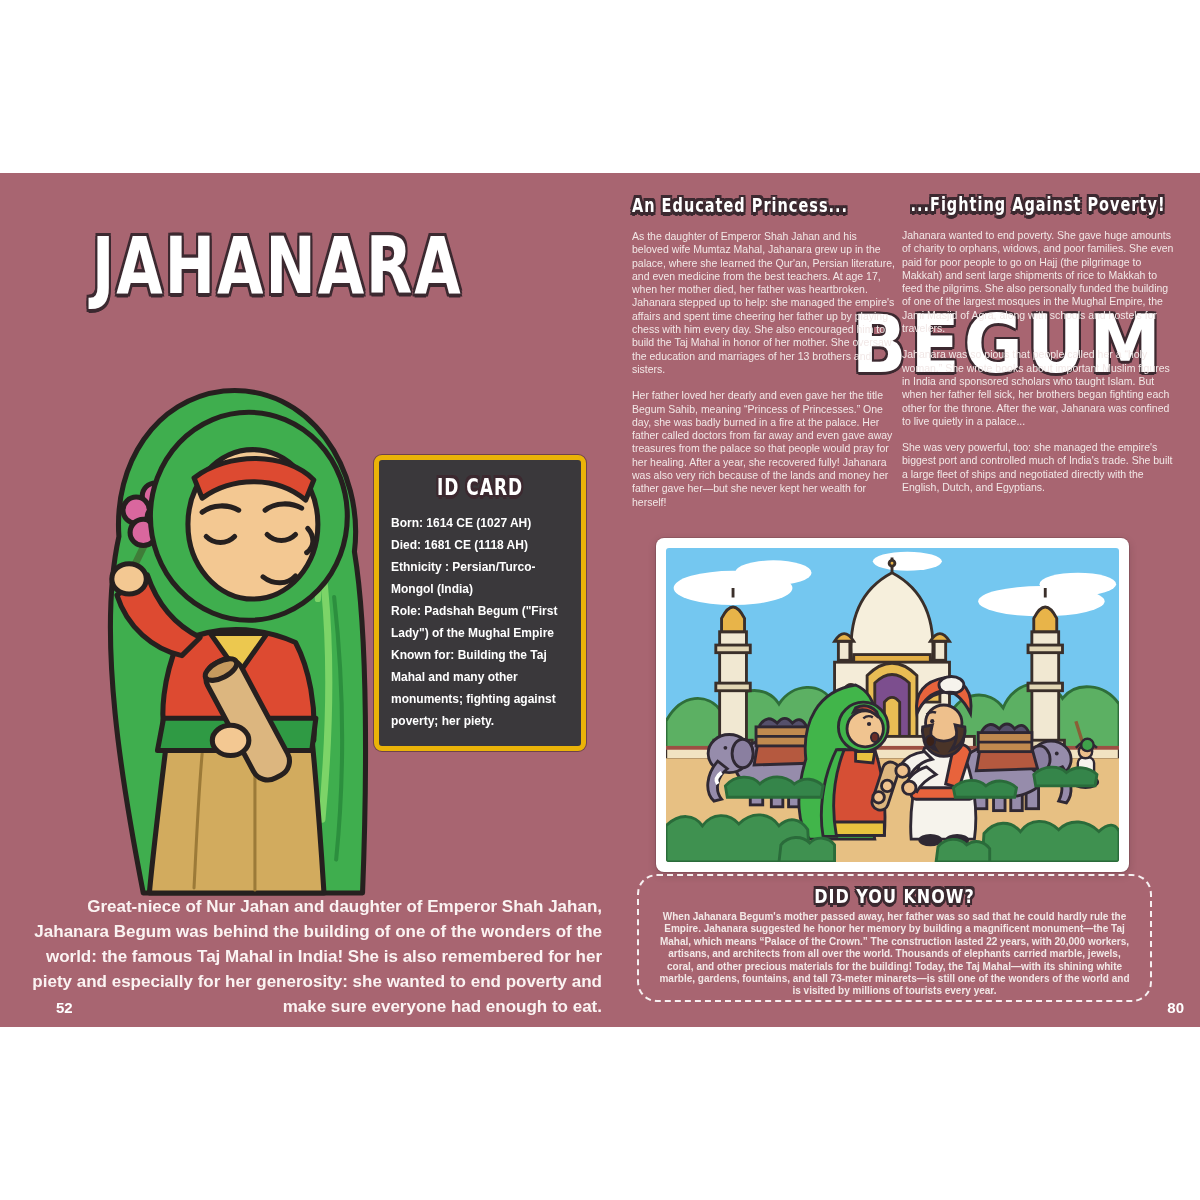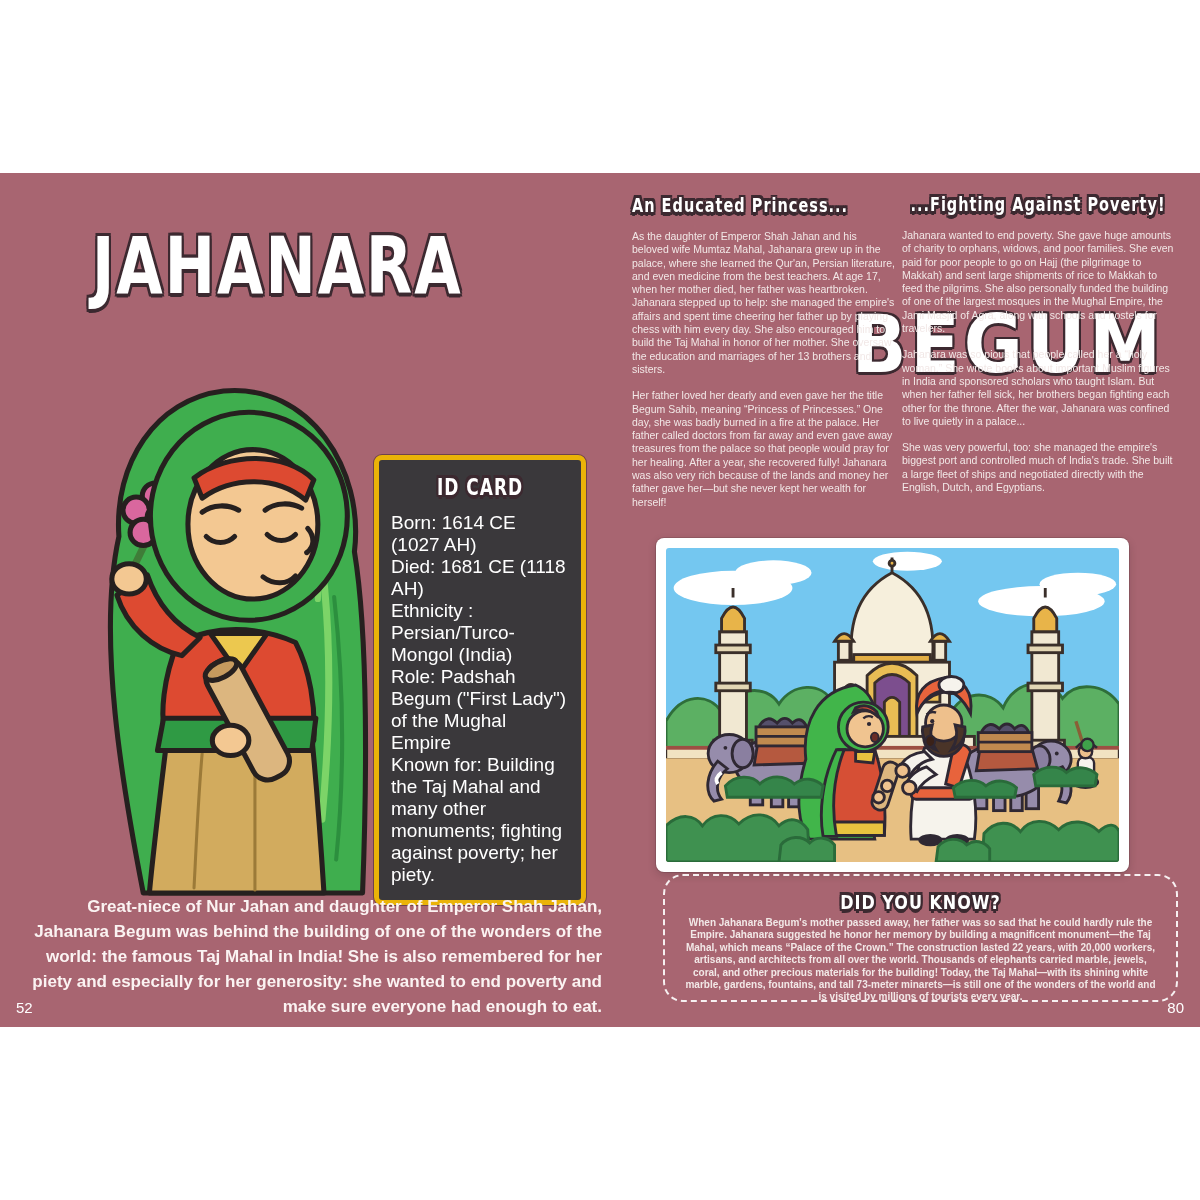--- a/index.html
+++ b/index.html
@@ -35,39 +35,39 @@
   }
   .column{position:absolute;}
   
   .id-card{
     position:absolute;left:374px;top:282px;width:212px;
     background:#3a383b;border:5px solid #eab308;border-radius:8px;
     box-shadow:0 0 0 1px rgba(40,25,30,.45);
     padding:10px 12px 14px 12px;box-sizing:border-box;
   }
   .id-card-title{display:block;text-align:center;font-size:17px;transform:scaleY(1.3);transform-origin:center top;margin:4px 0 18px 0;}
-  .id-line{color:#ffffff;font-weight:400;font-size:19px;line-height:22px;}
+  .id-line{color:#ffffff;font-weight:700;font-size:12px;line-height:22px;}
   .intro{
     position:absolute;left:8px;top:721px;width:594px;text-align:right;
     color:#fbf3f2;font-weight:700;font-size:17px;line-height:25px;
   }
-  .page-num{position:absolute;top:826px;color:#ffffff;font-weight:400;font-size:15px;}
+  .page-num{position:absolute;top:826px;color:#ffffff;font-weight:700;font-size:15px;margin-left:40px;}
   .page-num.left{left:16px;}
   .page-num.right{right:16px;}
   
   .scene-frame{
     position:absolute;left:656px;top:365px;width:453px;height:314px;
     background:#ffffff;padding:10px;border-radius:8px;
     box-shadow:0 0 0 1px rgba(40,25,30,.15),0 3px 8px rgba(40,25,30,.2);
   }
   .scene-frame svg{display:block;border-radius:3px;}
   .dyk-box{
-    position:absolute;left:663px;top:701px;width:515px;height:128px;
+    position:absolute;left:637px;top:701px;width:515px;height:128px;
     border:2px dashed rgba(255,255,255,.9);border-radius:20px;
-    box-sizing:border-box;padding:12px 20px 8px 20px;text-align:center;
+    box-sizing:border-box;padding:6px 20px 8px 20px;text-align:center;
   }
   .dyk-heading{font-size:16px;transform:scaleY(1.25);transform-origin:center top;margin:2px 0 8px 0;}
   .dyk-text{color:#f2e8e7;font-weight:700;font-size:10px;line-height:12.4px;margin:0;}
   .portrait{position:absolute;left:58px;top:212px;}
 </style>
 </head>
 <body>
 
 <div class="spread">
 

